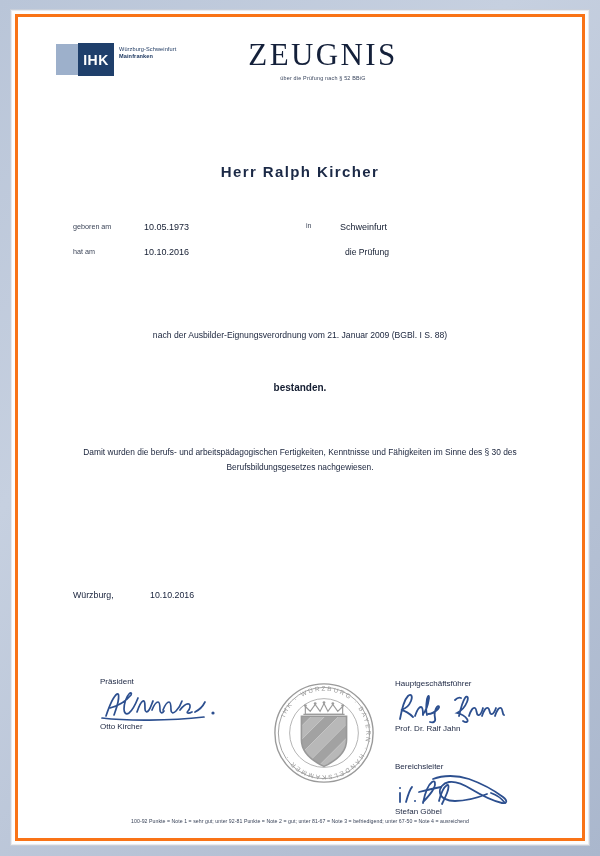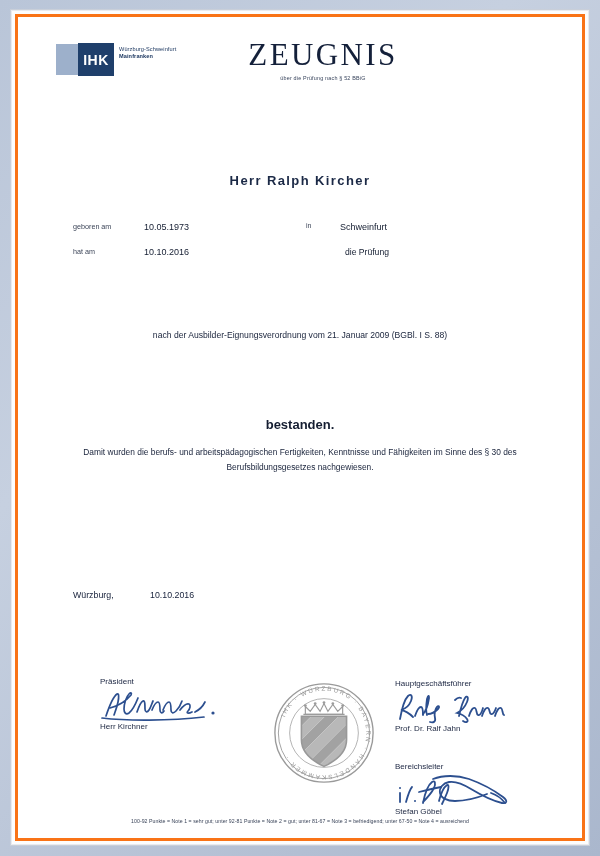--- a/index.html
+++ b/index.html
@@ -95,24 +95,24 @@
   .doc-subtitle {
     font-size: 5.4px;
     color: #38445c;
     letter-spacing: 0.2px;
     margin-top: 2px;
   }
 
   
   .recipient {
     position: absolute;
-    top: 156px;
-    left: 0; right: 0;
-    text-align: center;
-    font-size: 13px;
+    top: 146px;
+    left: 0; right: 0;
+    text-align: center;
+    font-size: 15px;
     font-weight: bold;
     color: #1b2946;
     letter-spacing: 1.4px;
   }
 
   .field-row {
     position: absolute;
     left: 0; right: 0;
     font-size: 8.5px;
     color: #20293d;
@@ -146,24 +146,23 @@
     text-align: center;
     font-size: 8.6px;
     color: #18223a;
   }
 
   .result {
     position: absolute;
     top: 365px;
     left: 0; right: 0;
     text-align: center;
-    font-size: 13px;
+    font-size: 10px;
     font-weight: bold;
     color: #141d31;
-    margin-top: 35px;
   }
 
   .statement {
     position: absolute;
     top: 428px;
     left: 58px;
     right: 58px;
     text-align: center;
     font-size: 8.4px;
     line-height: 1.75;
@@ -281,21 +280,21 @@
             <path d="M10 20 C18 18 26 13 31 7 C32 5 31 4 29 6 C26 9 24 16 24 21 C24 25 26 27 29 25 C33 22 36 15 38 10"></path>
             <path d="M37 24 C39 18 41 14 43 13 C45 12 45 17 45 21 C45 24 47 25 49 22 C51 19 52 15 53 13"></path>
             <path d="M52 22 C54 17 56 14 58 14 C60 14 60 19 60 22 C60 25 62 26 64 23"></path>
             <path d="M63 22 C65 17 67 14 69 14 C71 14 71 19 71 22 C71 25 73 26 76 23 C79 20 81 16 82 13"></path>
             <path d="M80 22 C83 18 86 15 89 16 C91 17 90 21 88 23 C86 25 88 26 92 24"></path>
             <path d="M95 24 C99 22 103 18 105 14"></path>
             <path d="M2 30 C26 33 70 33 104 29"></path>
           </g>
           <circle cx="113" cy="25" r="1.6" fill="#2c4f8f"></circle>
         </svg>
-        <div class="sig-name">Herr Kirchner</div>
+        <div class="sig-name">Otto Kircher</div>
       </div>
 
       <div class="sig-block sig-bereich">
         <div class="sig-role">Bereichsleiter</div>
         <svg class="sig-ink" width="122" height="34" viewBox="0 0 122 34">
           <g fill="none" stroke="#2c4f8f" stroke-width="1.8" stroke-linecap="round">
             <path d="M5 20 C5 24 5 27 5 29"></path>
             <circle cx="5" cy="15" r="1" fill="#2c4f8f" stroke="none"></circle>
             <path d="M11 29 C13 22 15 16 17 14"></path>
             <circle cx="20" cy="28" r="1" fill="#2c4f8f" stroke="none"></circle>

